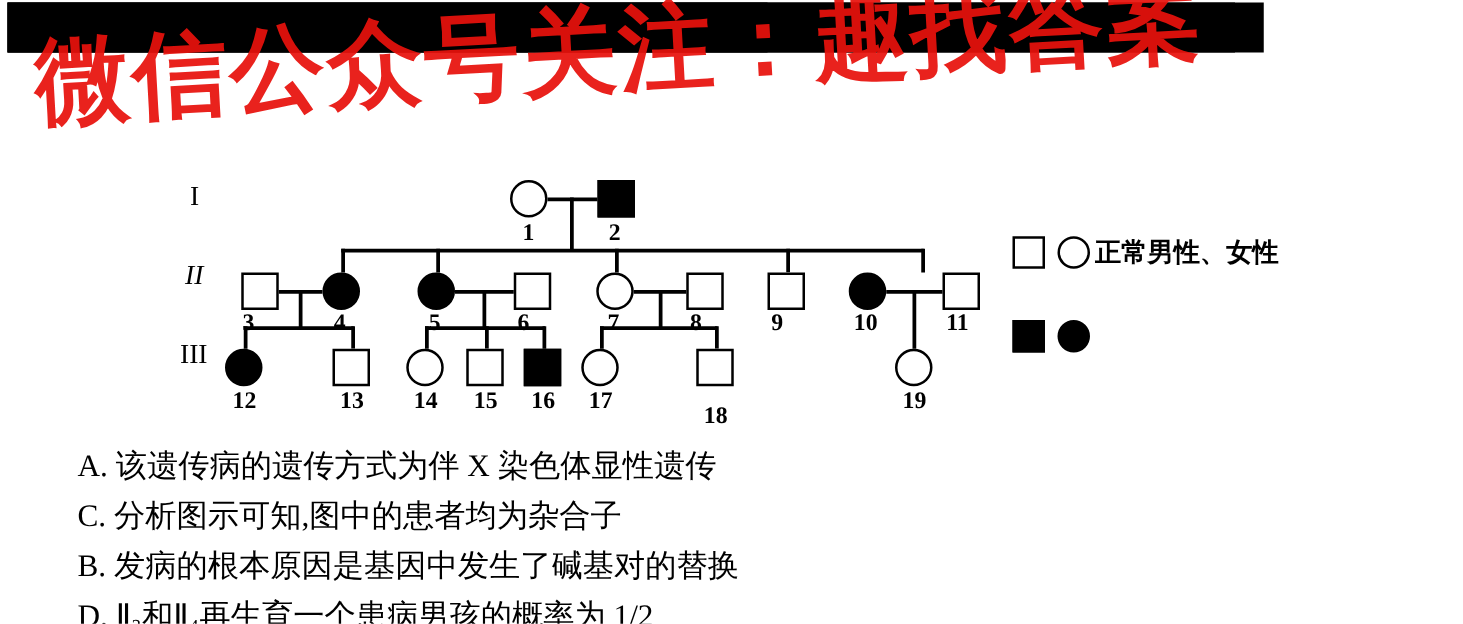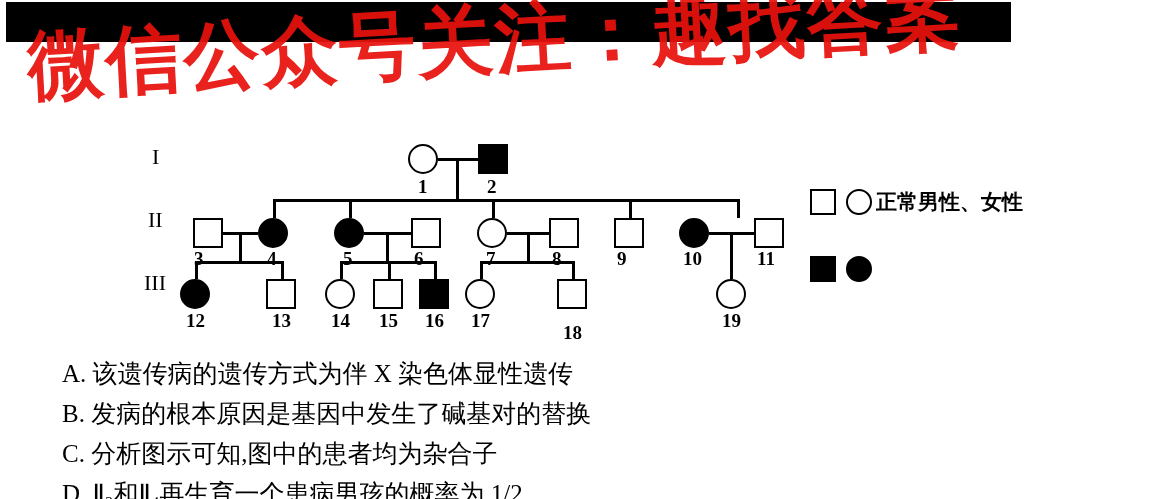--- a/index.html
+++ b/index.html
@@ -80,21 +80,21 @@
     <span class="ln"><span class="lat">18.</span><span>如图是某家系的一种遗传病系谱图,其中Ⅱ</span><span class="sub">3</span><span>不携带致病基因。经过对患者体内蛋白质的分</span></span>
     <span class="ln ln2">析可知,患者体内JAGGED1 蛋白质从第 807 位氨基酸开始发生改变,并且在第 819 位氨基</span>
     <span class="ln ln3">酸处提前终止。下列关于该遗传病的分析,错误的是</span>
   </div>
 
   <div class="watermark">微信公众号关注：趣找答案</div>
 
   <div class="ped">
 
     <div class="genlabel" style="left:152px;top:14px;">I</div>
-    <div class="genlabel" style="left:148px;top:77px;">II</div>
+    <div class="genlabel" style="left:148px;top:77px;font-style:italic;">II</div>
     <div class="genlabel" style="left:144px;top:140px;">III</div>
 
     <div class="sym ci" style="left:408px;top:14px;"></div>
     <div class="num" style="left:418px;top:46px;">1</div>
     <div class="sym sq fill" style="left:478px;top:14px;"></div>
     <div class="num" style="left:487px;top:46px;">2</div>
 
     <div class="ln h" style="left:438px;top:28px;width:40px;"></div>
 
     <div class="ln v" style="left:456px;top:28px;height:42px;"></div>
@@ -188,18 +188,18 @@
       <span class="legtext">正常男性、女性</span>
     </div>
     <div class="legrow" style="left:4px;top:70px;">
       <span class="sqL fill"></span>
       <span class="ciL fill"></span>
     </div>
   </div>
 
   <div class="opts">
     <div class="opt"><span class="lat">A.</span>&nbsp;<span>该遗传病的遗传方式为伴 X 染色体显性遗传</span></div>
+    <div class="opt"><span class="lat">C.</span>&nbsp;<span>分析图示可知,图中的患者均为杂合子</span></div>
     <div class="opt"><span class="lat">B.</span>&nbsp;<span>发病的根本原因是基因中发生了碱基对的替换</span></div>
-    <div class="opt"><span class="lat">C.</span>&nbsp;<span>分析图示可知,图中的患者均为杂合子</span></div>
     <div class="opt"><span class="lat">D.</span>&nbsp;<span>Ⅱ₃和Ⅱ₄再生育一个患病男孩的概率为 1/2</span></div>
   </div>
 
 </div>
 
 </body></html>

